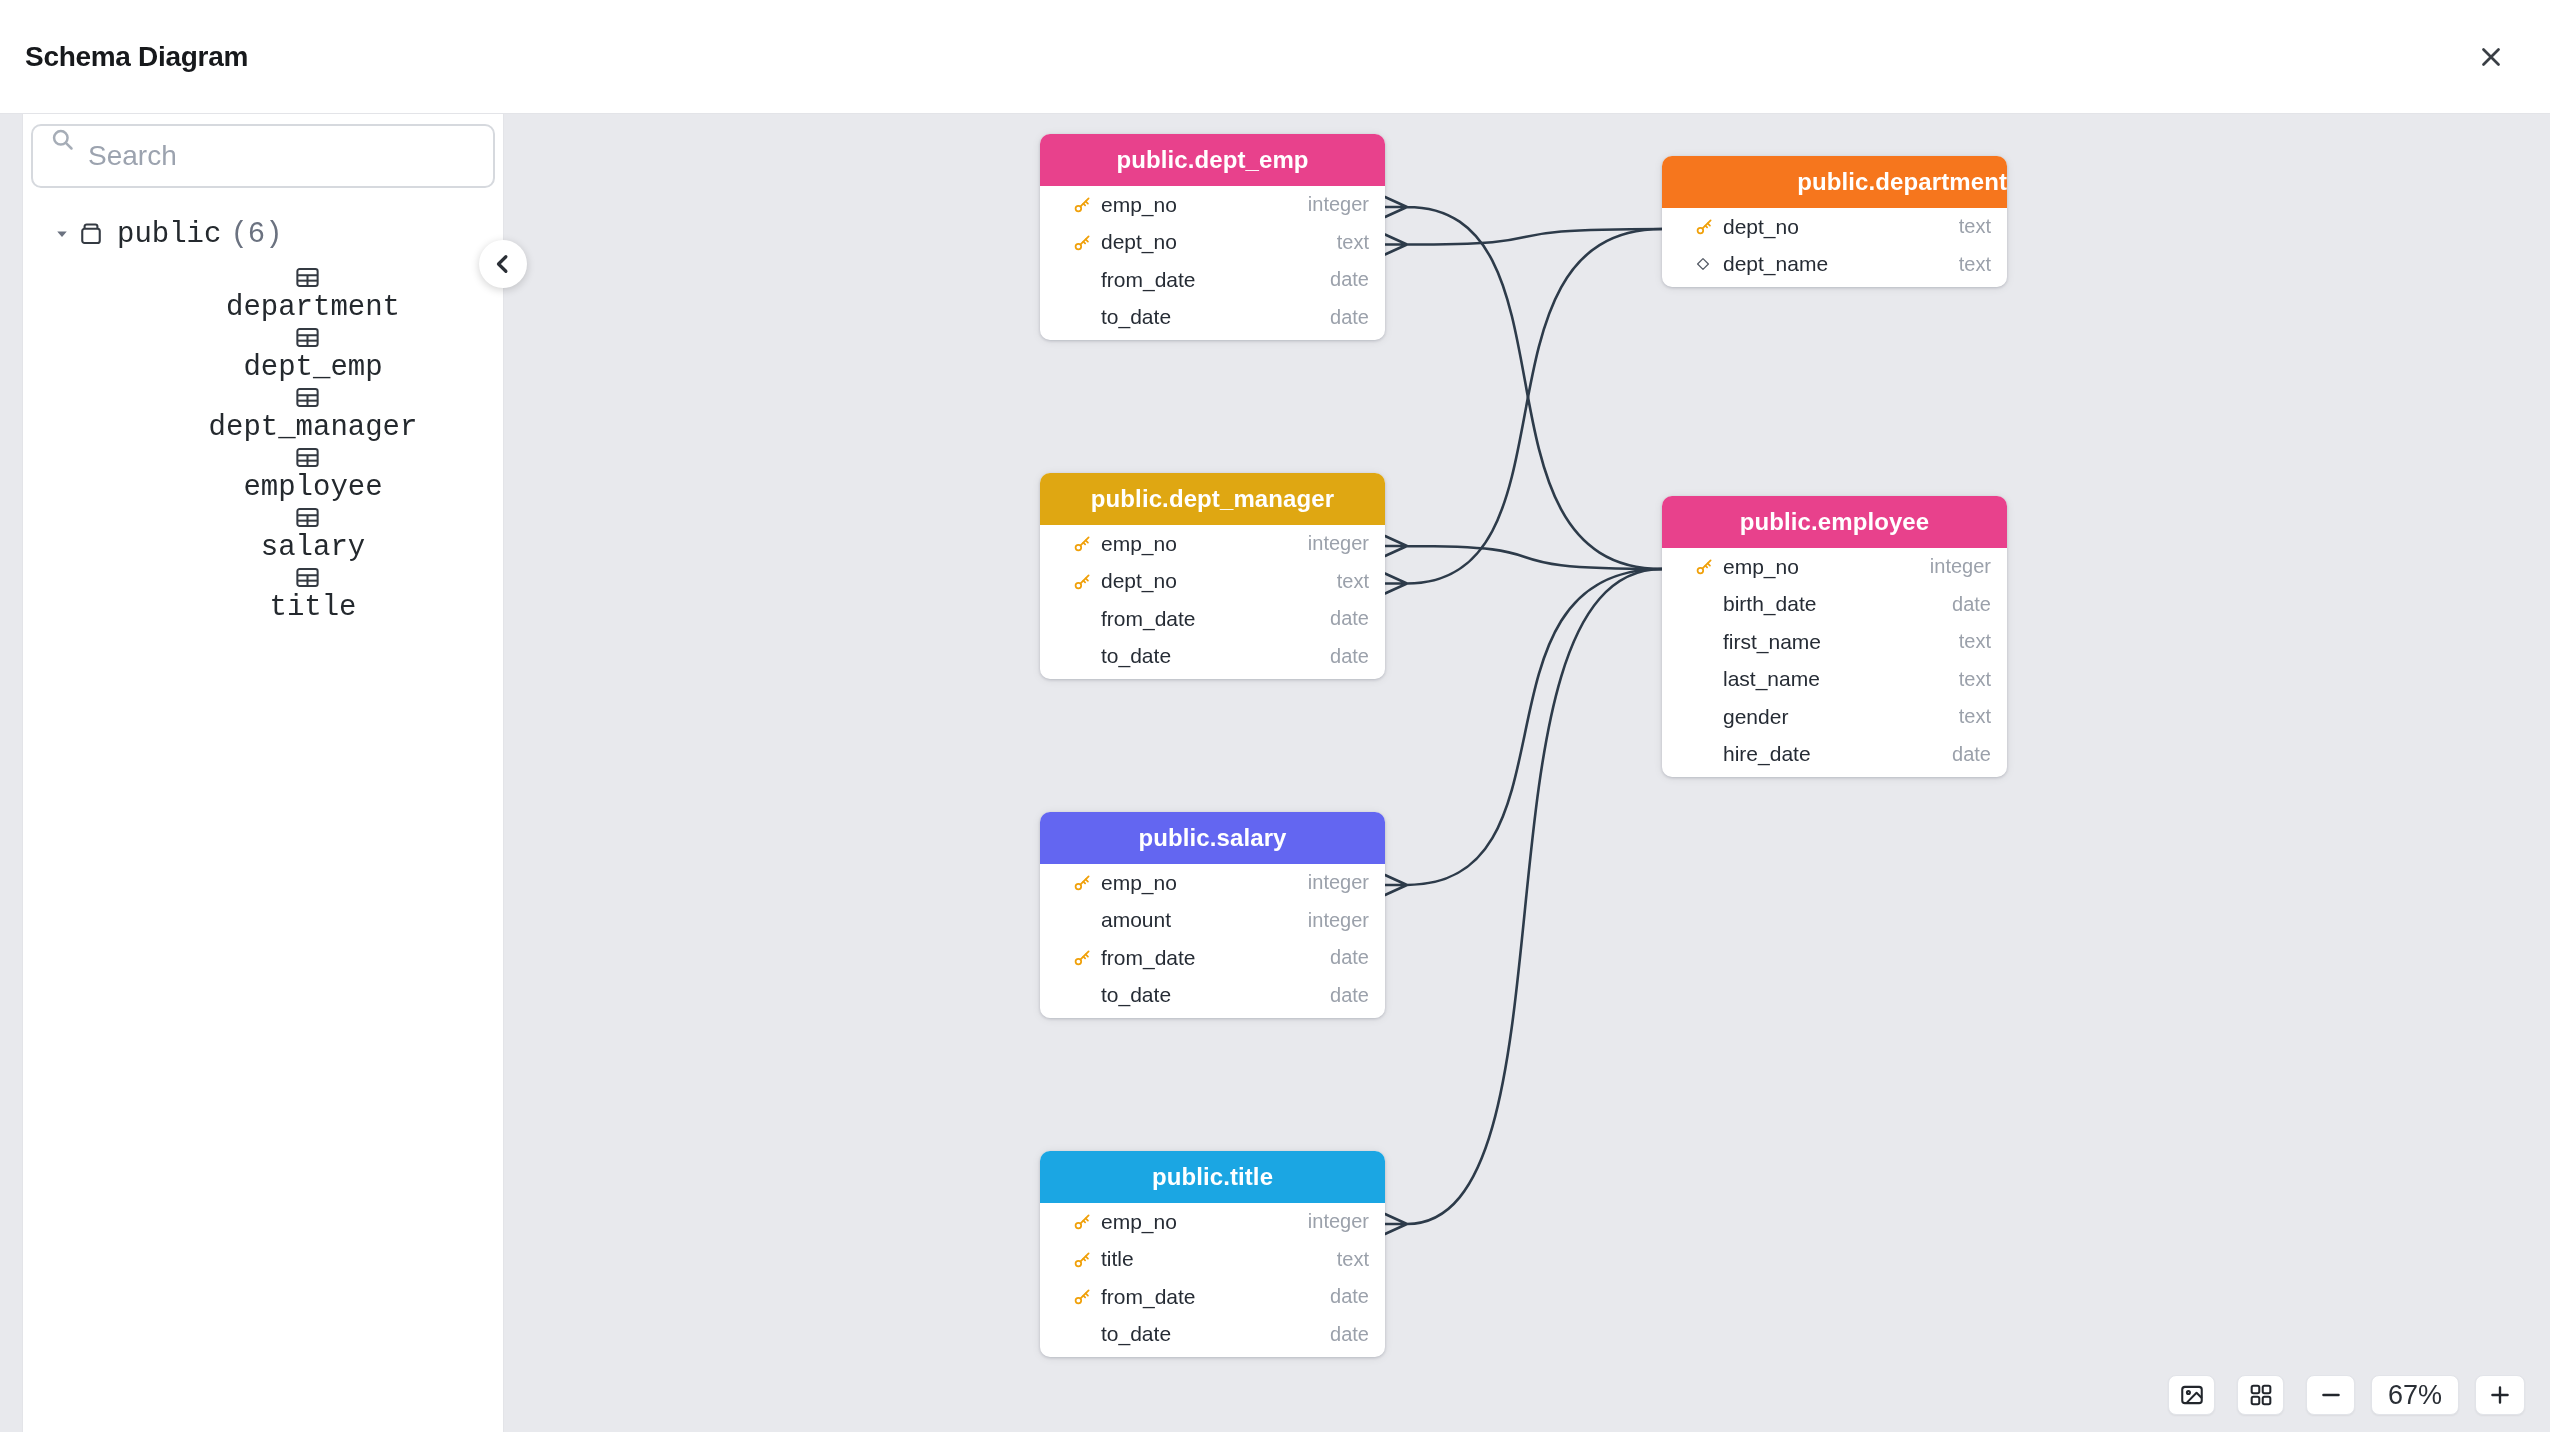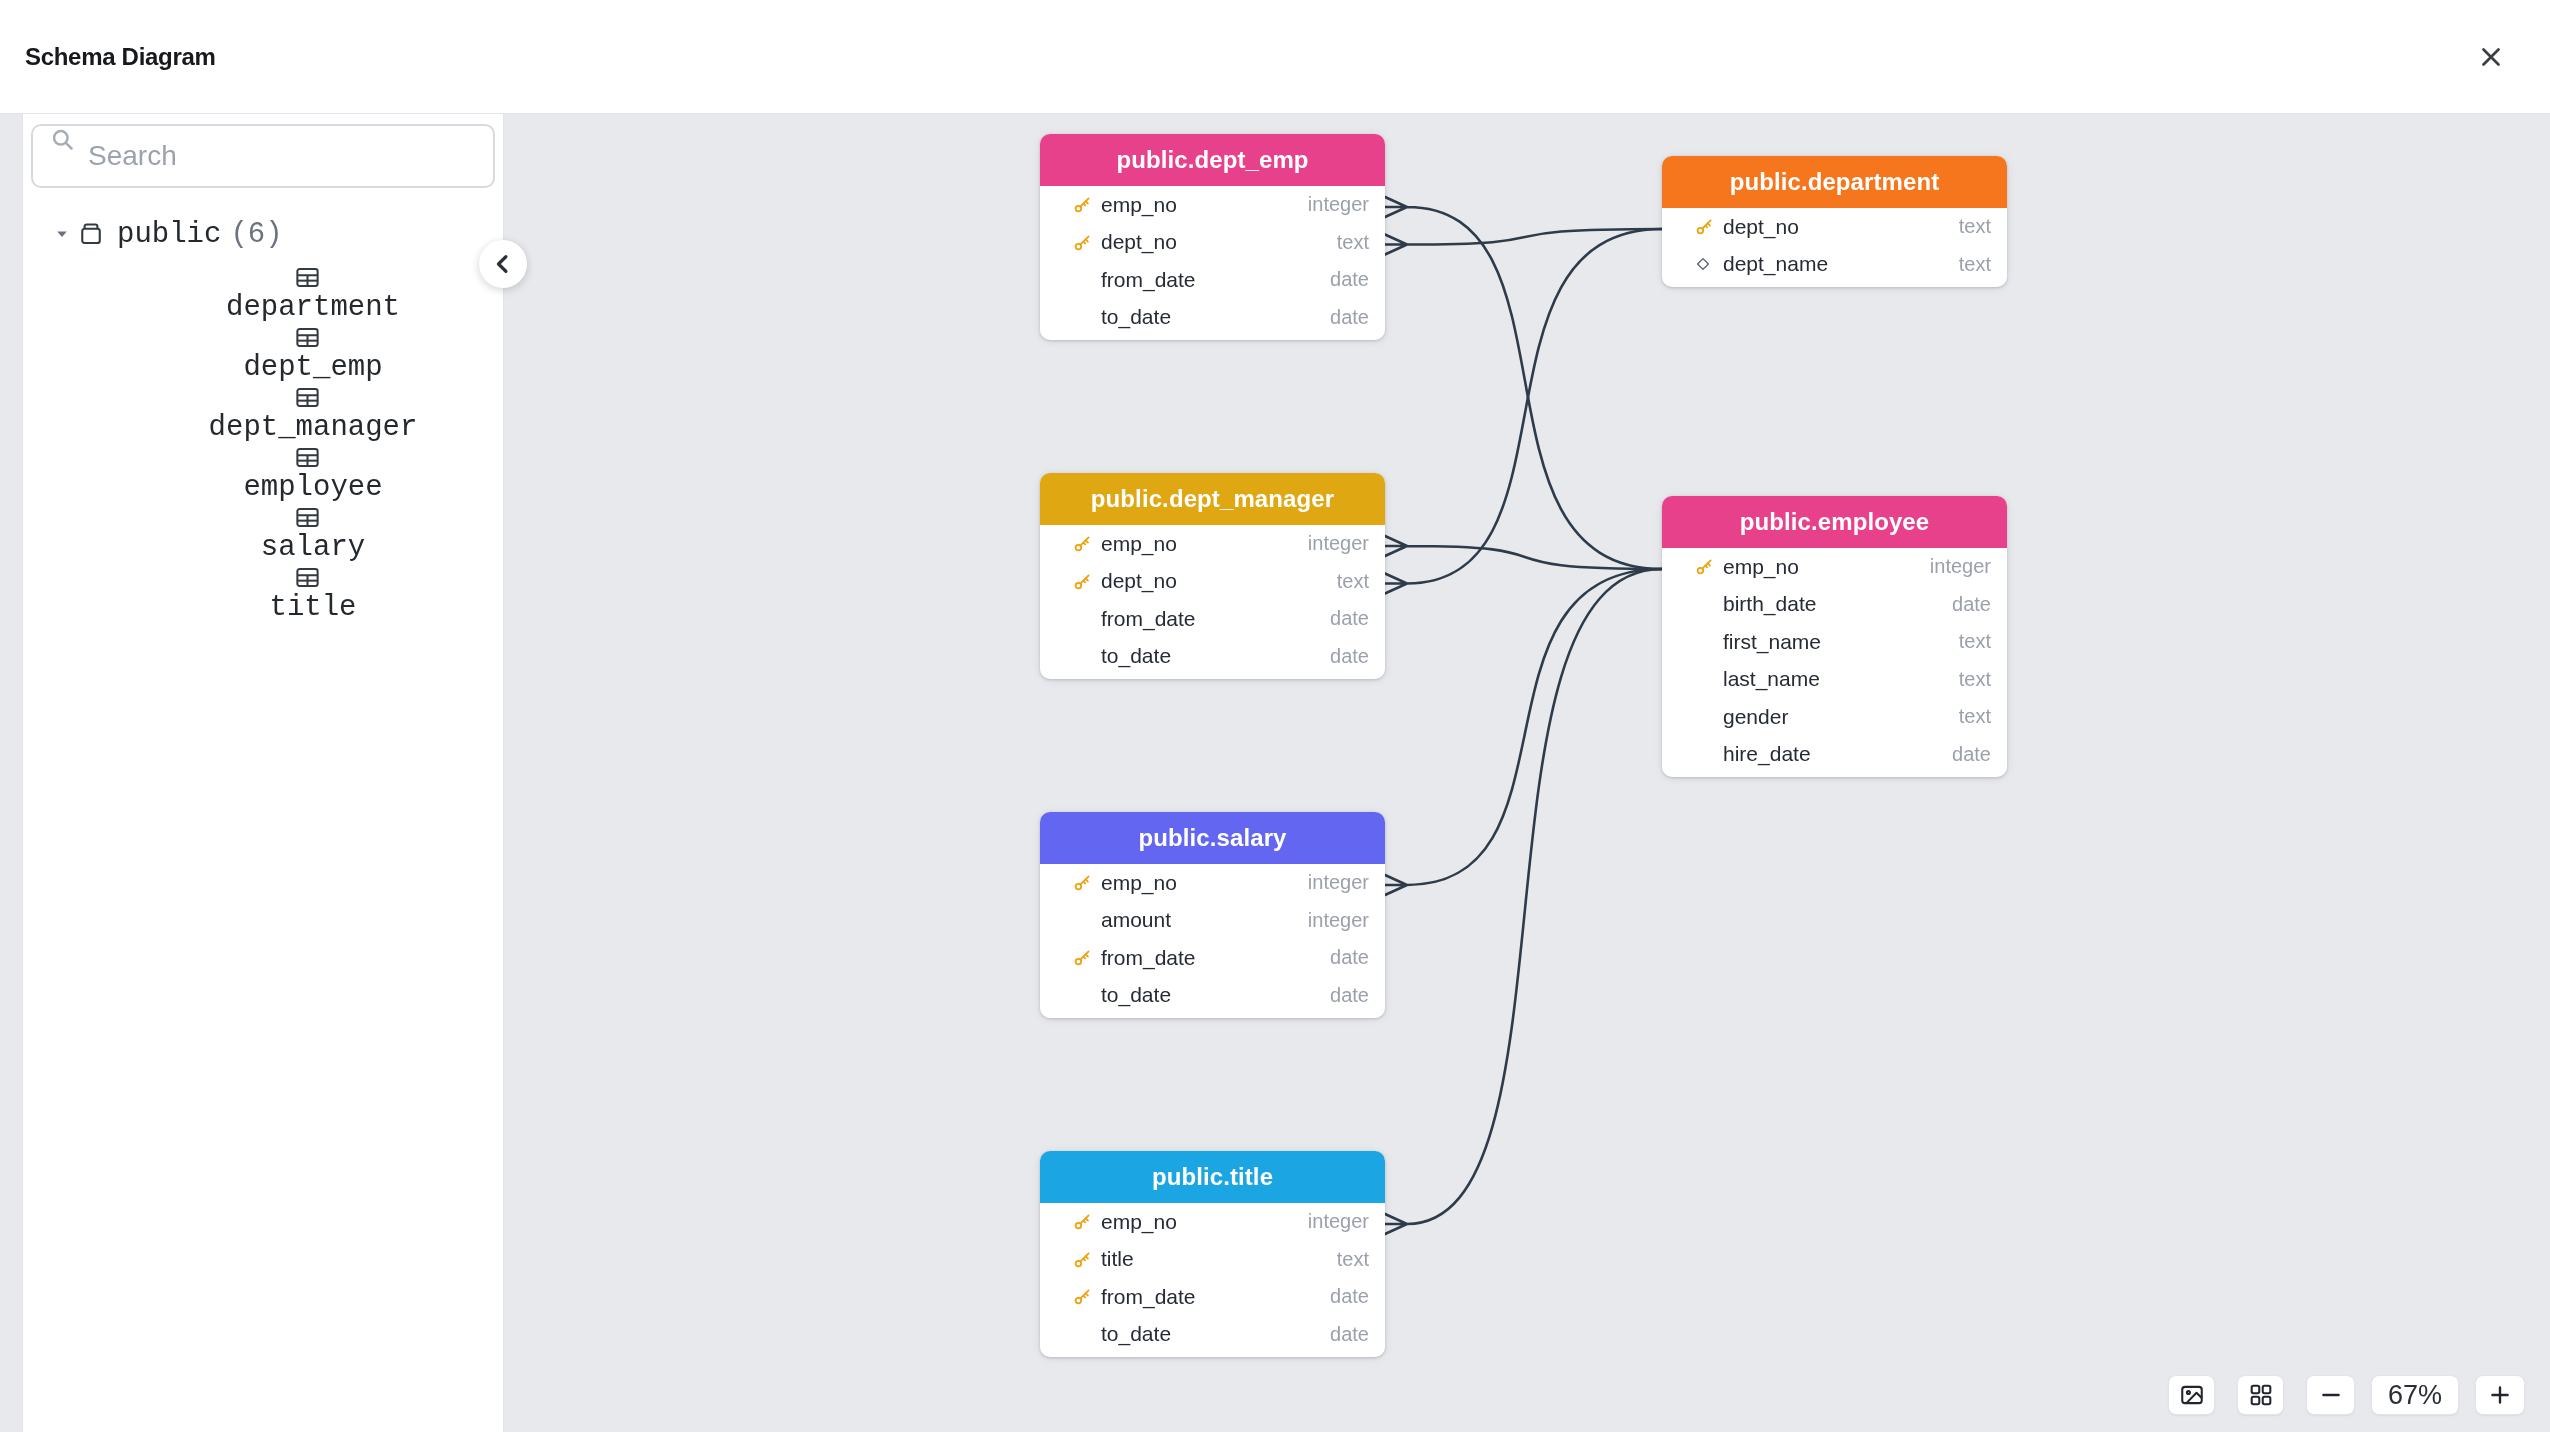--- a/index.html
+++ b/index.html
@@ -3,21 +3,21 @@
 <meta charset="utf-8">
 <style>
   * { margin:0; padding:0; box-sizing:border-box; }
   html,body { width:2550px; height:1432px; overflow:hidden; background:#ffffff;
               font-family:"Liberation Sans", sans-serif; }
   .app { position:relative; width:2550px; height:1432px; background:#ffffff; }
 
   
   .titlebar { position:absolute; top:0; left:0; right:0; height:113px;
               display:flex; align-items:center; padding:0 36px 0 25px; background:#fff; }
-  .titlebar .page-title { font-size:24px; font-weight:700; color:#17191c; letter-spacing:-0.3px; }
+  .titlebar .page-title { font-size:28px; font-weight:700; color:#17191c; letter-spacing:-0.3px; }
   .close-btn { margin-left:auto; width:46px; height:46px; display:flex; align-items:center;
                justify-content:center; background:none; border:none; cursor:pointer; }
 
   
   .body { position:absolute; top:113px; left:0; right:0; bottom:0;
           border-top:1px solid #e3e4e8; background:#e8e9ed; }
 
   
   .sidebar { position:absolute; left:22px; top:0; bottom:0; width:482px; background:#fff;
              border-left:1px solid #e3e4e8; border-right:1px solid #e3e4e8;
@@ -192,21 +192,21 @@
         </div>
         <div class="node-row">
           <span class="col-icon"></span>
           <span class="col-name">to_date</span>
           <span class="col-type">date</span>
         </div>
       </div>
     </div>
 
     <div class="node" id="node-department" style="left: 1662px; top: 42px;">
-      <div class="node-header" style="background: rgb(246, 118, 29);">
+      <div class="node-header" style="background: rgb(246, 118, 29); justify-content: flex-end;">
         <span class="node-title">public.department</span>
       </div>
       <div class="node-rows">
         <div class="node-row">
           <span class="col-icon">
               <svg class="ic" width="21" height="21">
                 <use href="#i-key"></use>
               </svg>
             </span>
           <span class="col-name">dept_no</span>

